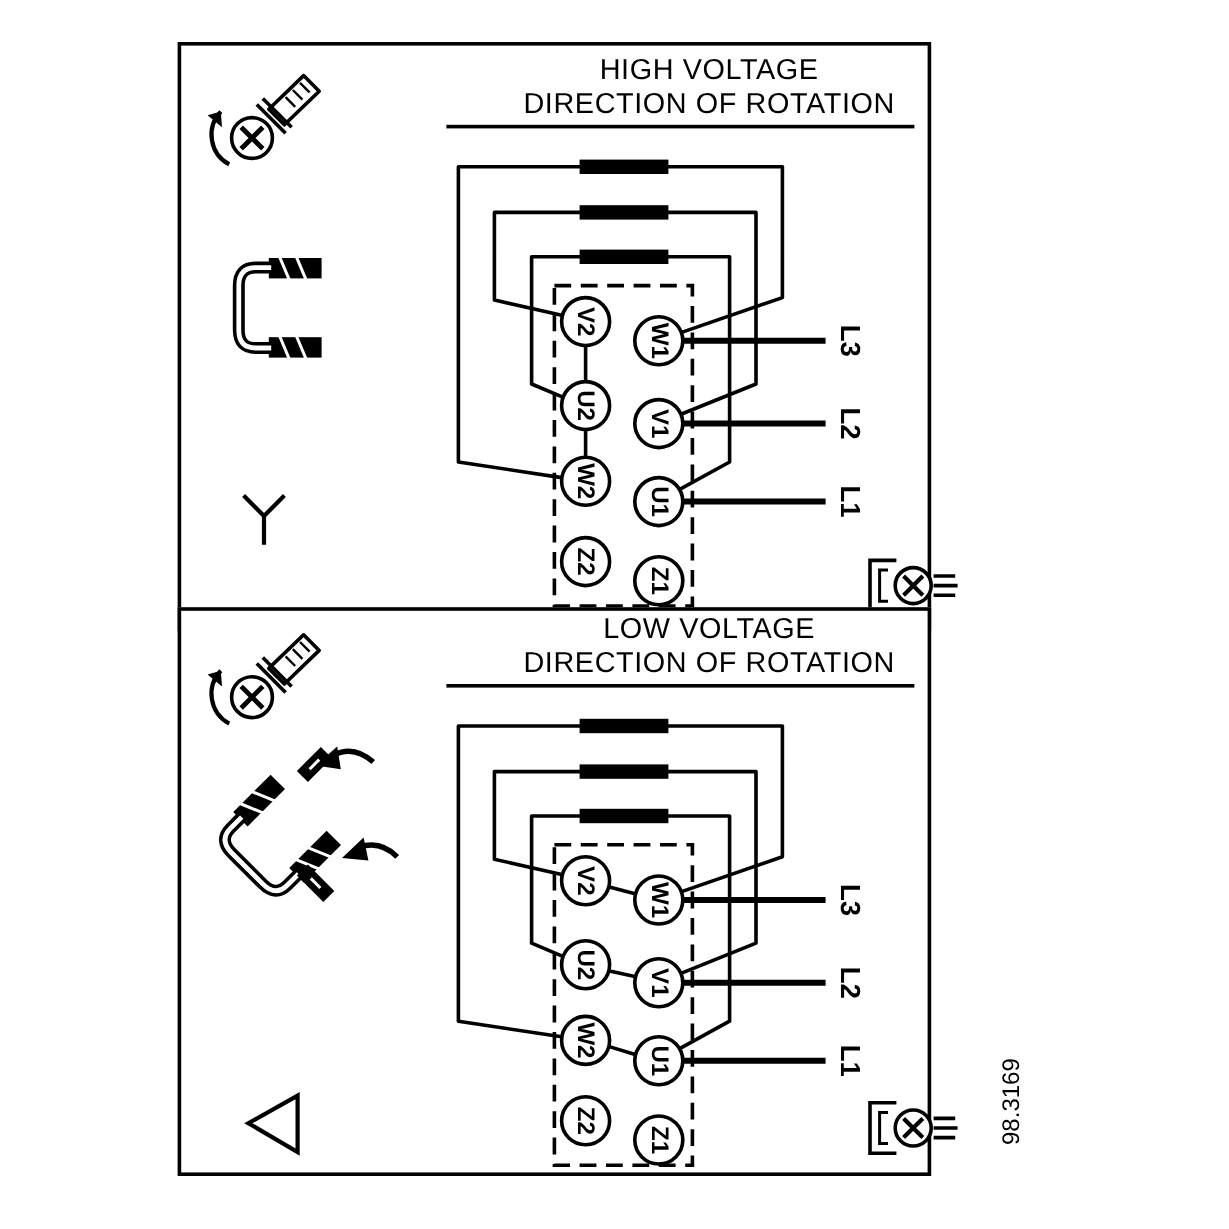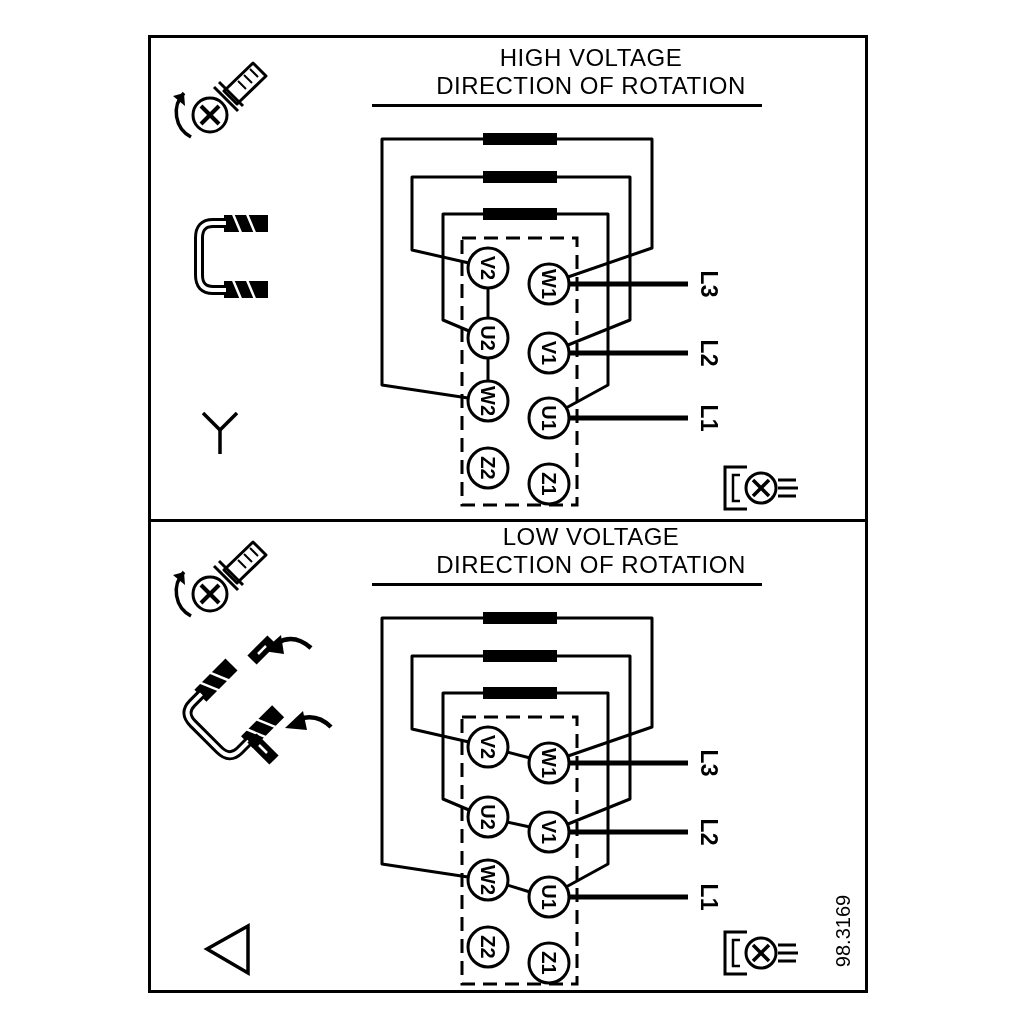--- a/index.html
+++ b/index.html
@@ -1,21 +1,21 @@
 <!DOCTYPE html>
 <html><head>
 <meta charset="utf-8">
 <style>
   html,body{margin:0;padding:0;background:#fff;}
   .stage{position:relative;width:1024px;height:1024px;background:#fff;
          font-family:"Liberation Sans",sans-serif;overflow:hidden;}
-  .panel{position:absolute;left:148px;width:720px;border:3px solid #000;
+  .panel{position:absolute;left:148px;width:628px;border:3px solid #000;
          box-sizing:border-box;background:#fff;text-align:right;}
   .panel-high{top:35px;height:491px;}
-  .panel-low{top:519px;height:474px;}
+  .panel-low{top:506px;height:474px;}
   svg{display:block;}
   .title{font:400 24px "Liberation Sans",sans-serif;letter-spacing:.5px;fill:#000;}
   .tlabel{font:700 20px "Liberation Sans",sans-serif;fill:#000;}
   .llabel{font:700 23px "Liberation Sans",sans-serif;fill:#000;}
   .pn{font:400 20px "Liberation Sans",sans-serif;fill:#000;}
 </style>
 </head>
 <body>
 
 <div class="stage">

